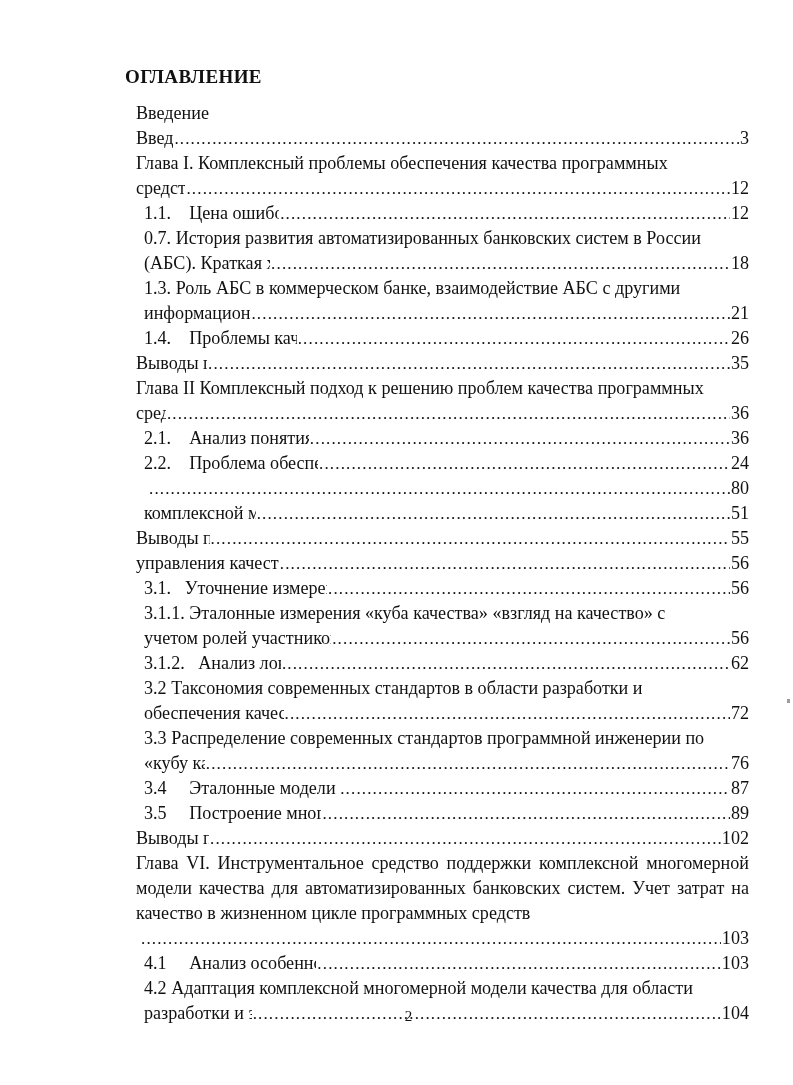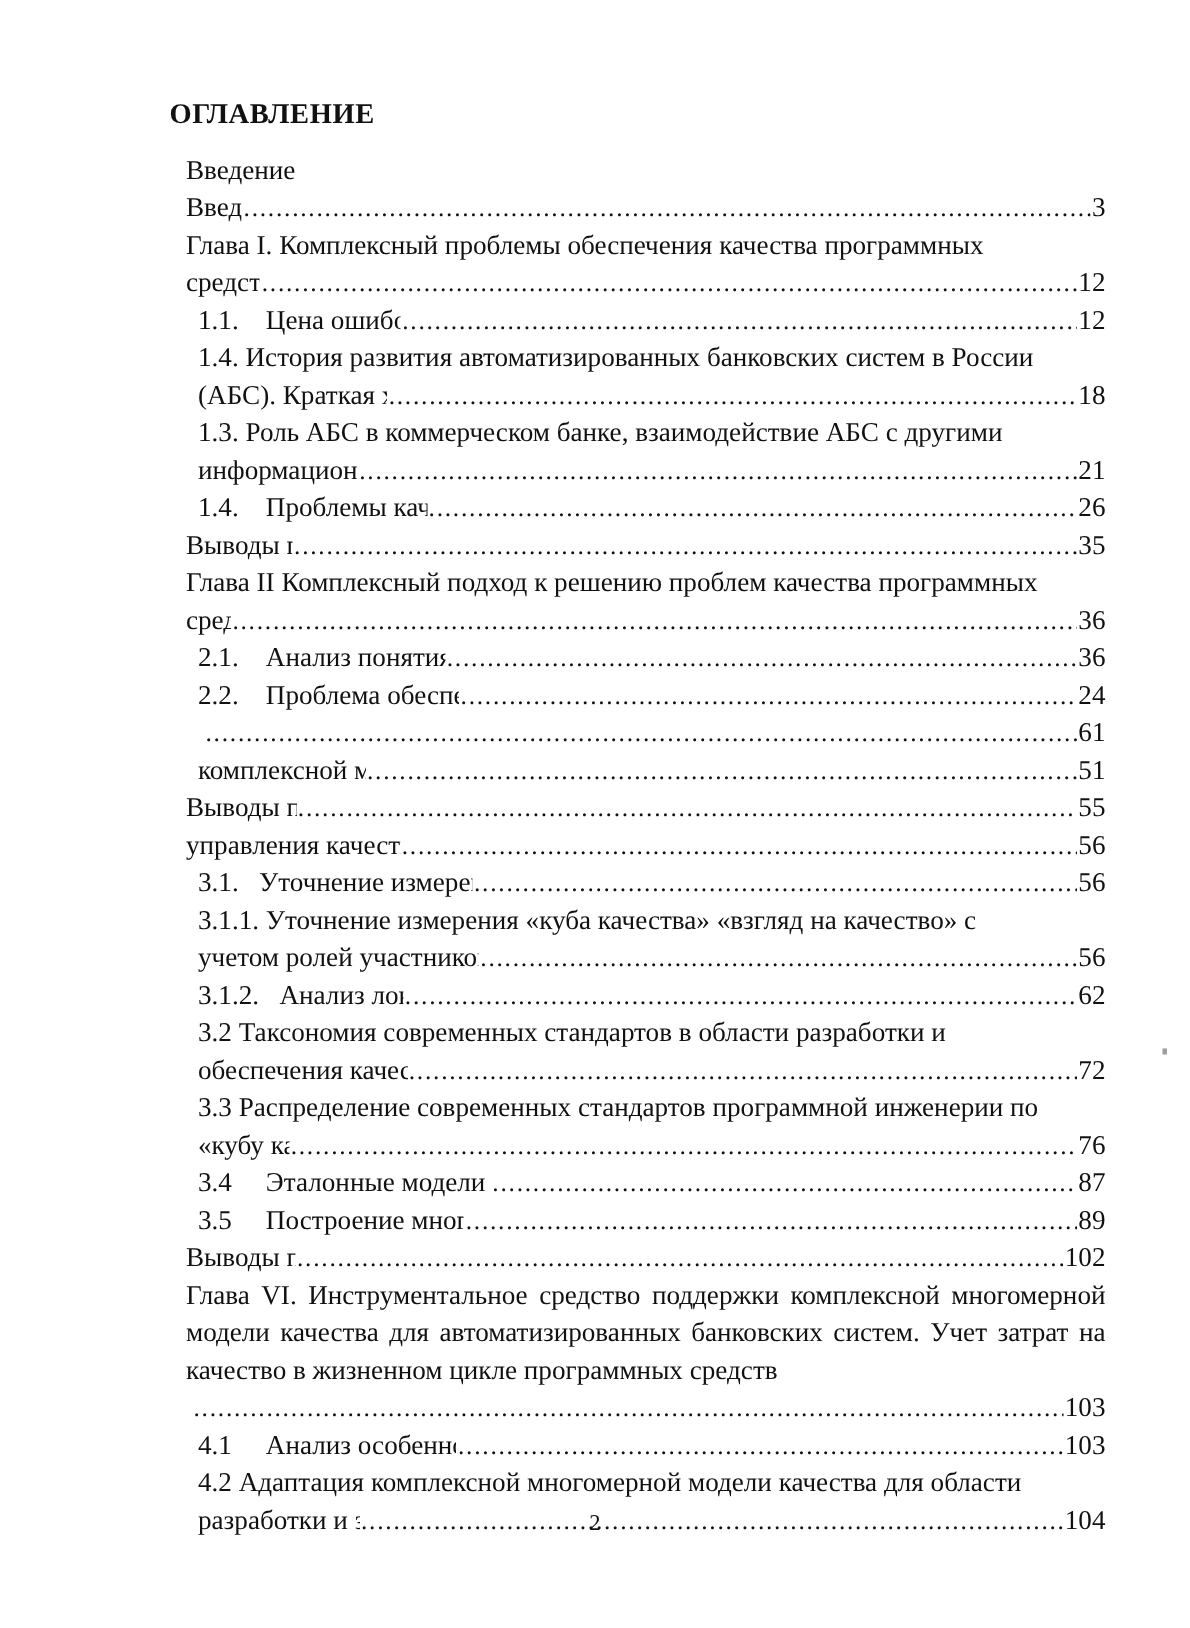--- a/index.html
+++ b/index.html
@@ -12,21 +12,21 @@
     width: 793px;
     height: 1085px;
     position: relative;
     overflow: hidden;
     font-family: "Liberation Serif", "DejaVu Serif", serif;
     color: #111111;
   }
 
   .page {
     position: absolute;
-    left: 0; top: 0;
+    left: 12px; top: 0;
     width: 779px;
     height: 1085px;
     background: #ffffff;
   }
 
   
   .toc-title {
     position: absolute;
     left: 113px;
     top: 66px;
@@ -134,21 +134,21 @@
           <span class="dots"></span>
           <span class="pageno">12</span>
         </div></div>
       <div class="toc-entry indent">
         <div class="leader-row">
           <span class="lead-text">1.1.    Цена ошибок  программных средств </span>
           <span class="dots"></span>
           <span class="pageno">12</span>
         </div>
       </div>
-      <div class="toc-entry indent"><span class="entry-text">1.4.    История развития автоматизированных банковских систем в России</span> <div class="leader-row">
+      <div class="toc-entry indent"><span class="entry-text">0.7.    История развития автоматизированных банковских систем в России</span> <div class="leader-row">
           <span class="lead-text">(АБС). Краткая характеристика рынка. </span>
           <span class="dots"></span>
           <span class="pageno">18</span>
         </div></div>
       <div class="toc-entry indent"><span class="entry-text">1.3.    Роль АБС в коммерческом банке, взаимодействие АБС с другими</span> <div class="leader-row">
           <span class="lead-text">информационными системами. </span>
           <span class="dots"></span>
           <span class="pageno">21</span>
         </div></div>
       <div class="toc-entry indent">
@@ -180,21 +180,21 @@
       <div class="toc-entry indent">
         <div class="leader-row">
           <span class="lead-text">2.2.    Проблема обеспечения качества программных средств</span>
           <span class="dots"></span>
           <span class="pageno">24</span>
         </div>
       </div>
       <div class="toc-entry indent"><div class="leader-row own-line">
           <span class="lead-text"></span>
           <span class="dots"></span>
-          <span class="pageno">61</span>
+          <span class="pageno">80</span>
         </div></div>
       <div class="toc-entry indent"> <div class="leader-row">
           <span class="lead-text">комплексной модели качества ПС</span>
           <span class="dots"></span>
           <span class="pageno">51</span>
         </div></div>
       <div class="toc-entry">
         <div class="leader-row">
           <span class="lead-text">Выводы по главе II. </span>
           <span class="dots"></span>
@@ -206,21 +206,21 @@
           <span class="dots"></span>
           <span class="pageno">56</span>
         </div></div>
       <div class="toc-entry indent">
         <div class="leader-row">
           <span class="lead-text">3.1.   Уточнение измерения «куба качества» «взгляд на качество»</span>
           <span class="dots"></span>
           <span class="pageno">56</span>
         </div>
       </div>
-      <div class="toc-entry indent"><span class="entry-text">3.1.1.   Уточнение измерения «куба качества» «взгляд на качество» с</span> <div class="leader-row">
+      <div class="toc-entry indent"><span class="entry-text">3.1.1.   Эталонные измерения «куба качества» «взгляд на качество» с</span> <div class="leader-row">
           <span class="lead-text">учетом ролей участников жизненного цикла программных средств </span>
           <span class="dots"></span>
           <span class="pageno">56</span>
         </div></div>
       <div class="toc-entry indent">
         <div class="leader-row">
           <span class="lead-text">3.1.2.   Анализ локальных «полей качества»</span>
           <span class="dots"></span>
           <span class="pageno">62</span>
         </div>

